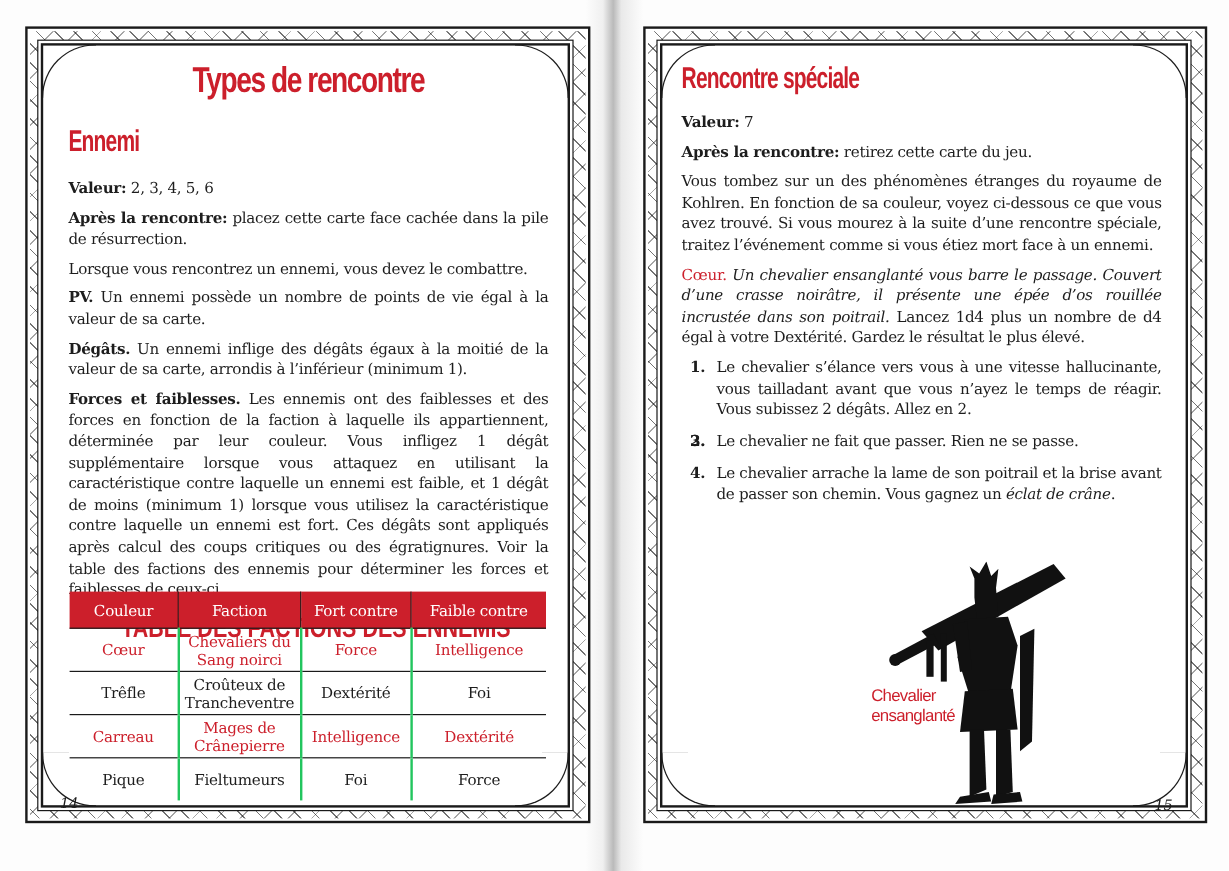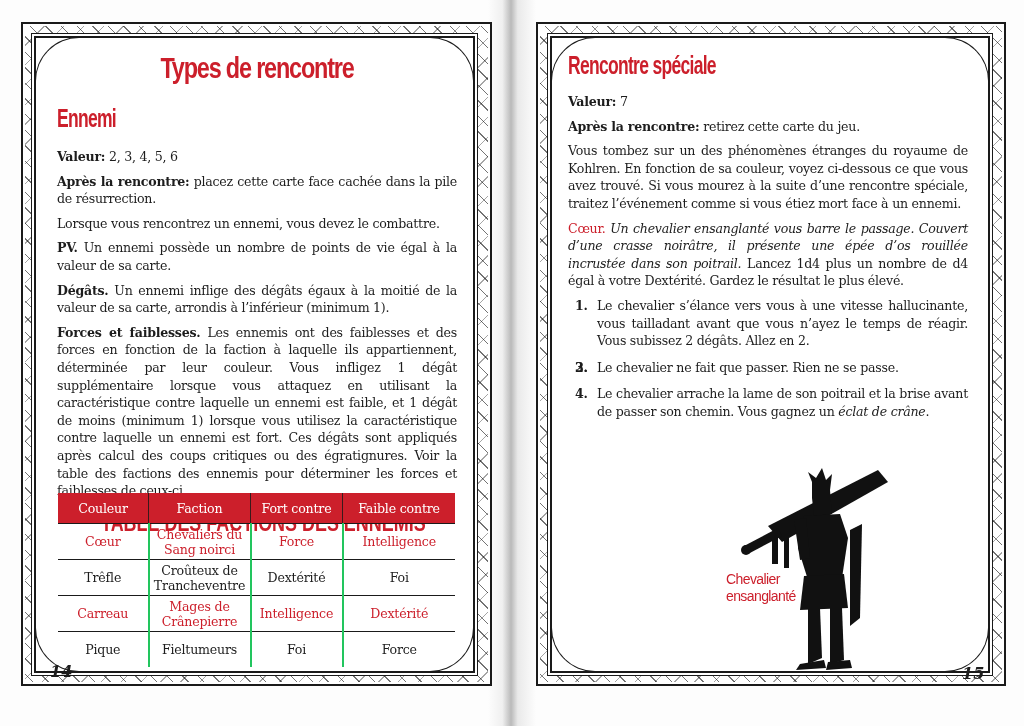--- a/index.html
+++ b/index.html
@@ -90,21 +90,21 @@
   table.factions tr.redrow td { color:#cc1f2b; }
 
   ol.choices { margin:6px 0 0 0; padding:0; list-style:none; }
   ol.choices li {
     position:relative; padding-left:29px; margin-bottom:9px;
     font-size:12.6px; line-height:17.6px; text-align:justify; letter-spacing:-0.25px;
   }
   ol.choices li .num { position:absolute; left:7px; top:0; font-weight:bold; }
 
   .page-num {
-    position:absolute; font-style:italic; font-size:16px; font-weight:bold;
+    position:absolute; font-style:italic; font-size:12px; font-weight:normal;
     font-family:"DejaVu Serif", serif;
   }
   .caption {
     position:absolute; left:706px; top:571px; width:66px; text-align:left;
     font-family:"Liberation Sans", "DejaVu Sans", sans-serif; color:#cc1f2b;
     font-size:14px; line-height:17px; letter-spacing:-0.6px;margin-left:20px;
   }
   .knight { position:absolute; left:738px; top:468px; width:160px; height:205px; }
 </style>
 </head>

